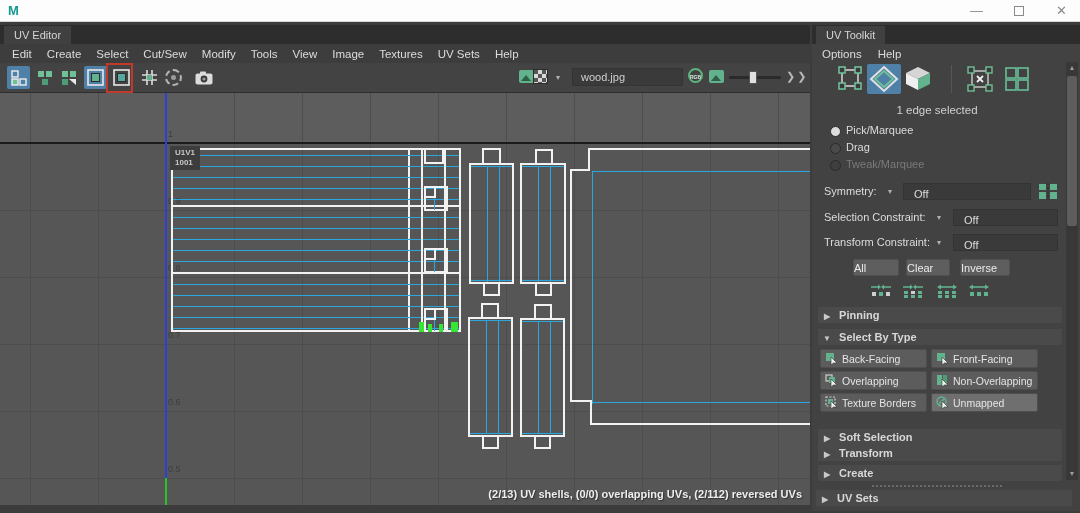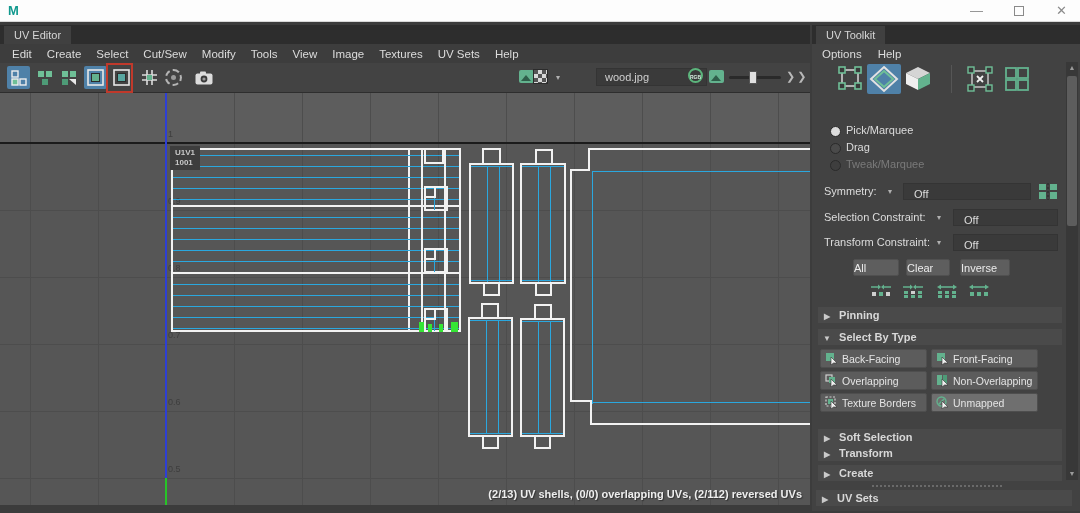--- a/index.html
+++ b/index.html
@@ -129,21 +129,21 @@
       <circle cx="9" cy="8" r="3.4" fill="#3a3a3a"></circle>
         <circle cx="9" cy="8" r="1.6" fill="#9a9a9a"></circle>
     </svg>
   </div>
 
   <div class="abs" style="left:519px;top:7px;width:15px;height:13px;background:#63b28e;border-radius:2px;">
     <div class="abs" style="left:2px;top:5px;width:0;height:0;border-left:5px solid transparent;border-right:5px solid transparent;border-bottom:6px solid #2f5e4a;"></div>
   </div>
   <div class="abs chk" style="left:533px;top:6px;width:15px;height:15px;border:1px solid #2c2c2c;"></div>
   <span class="abs caret" style="left:556px;top:10px;">▾</span>
-  <div class="abs field" style="left:572px;top:5px;width:111px;height:18px;line-height:17px;padding-left:8px;color:#cfcfcf;font-size:11px;margin-left:24px;">wood.jpg</div>
+  <div class="abs field" style="left:572px;top:5px;width:111px;height:18px;line-height:17px;padding-left:8px;color:#cfcfcf;font-size:11px;">wood.jpg</div>
   <div class="abs" style="left:688px;top:5px;width:15px;height:15px;border:2px solid #5cb57c;border-radius:50%;
         color:#d7efe1;font-size:5px;font-weight:bold;text-align:center;line-height:15px;">RGB</div>
   <div class="abs" style="left:709px;top:7px;width:15px;height:13px;background:#63b28e;border-radius:2px;">
     <div class="abs" style="left:2px;top:5px;width:0;height:0;border-left:5px solid transparent;border-right:5px solid transparent;border-bottom:6px solid #2f5e4a;"></div>
   </div>
   <div class="abs" style="left:729px;top:13px;width:52px;height:3px;background:#2a2a2a;border-radius:2px;"></div>
   <div class="abs" style="left:749px;top:8px;width:8px;height:13px;background:#e0e0e0;border:1px solid #555;"></div>
   <span class="abs" style="left:786px;top:7px;color:#b9b9b9;font-size:11px;letter-spacing:2px;">❯❯</span>
 </div>
 
@@ -317,20 +317,21 @@
   </div>
   <div class="abs" style="left:192px;top:41px;width:26px;height:26px;">
     <svg width="26" height="26" viewBox="0 0 26 26">
       <rect x="2" y="2" width="10" height="10" fill="none" stroke="#63b28e" stroke-width="1.8"></rect>
       <rect x="14" y="2" width="10" height="10" fill="none" stroke="#63b28e" stroke-width="1.8"></rect>
       <rect x="2" y="14" width="10" height="10" fill="none" stroke="#63b28e" stroke-width="1.8"></rect>
       <rect x="14" y="14" width="10" height="10" fill="none" stroke="#63b28e" stroke-width="1.8"></rect>
     </svg>
   </div>
 
+  <div class="abs" style="left:0;top:79px;width:250px;text-align:center;font-size:11.5px;color:#d0d0d0;">1 edge selected</div>
 
   <div class="abs" style="left:18px;top:101px;">
       <div class="radio sel"></div>
     </div>
   <span class="abs txt" style="left:34px;top:99px;">Pick/Marquee</span>
   <div class="abs" style="left:18px;top:118px;">
       <div class="radio"></div>
     </div>
   <span class="abs txt" style="left:34px;top:116px;">Drag</span>
   <div class="abs" style="left:18px;top:135px;">

